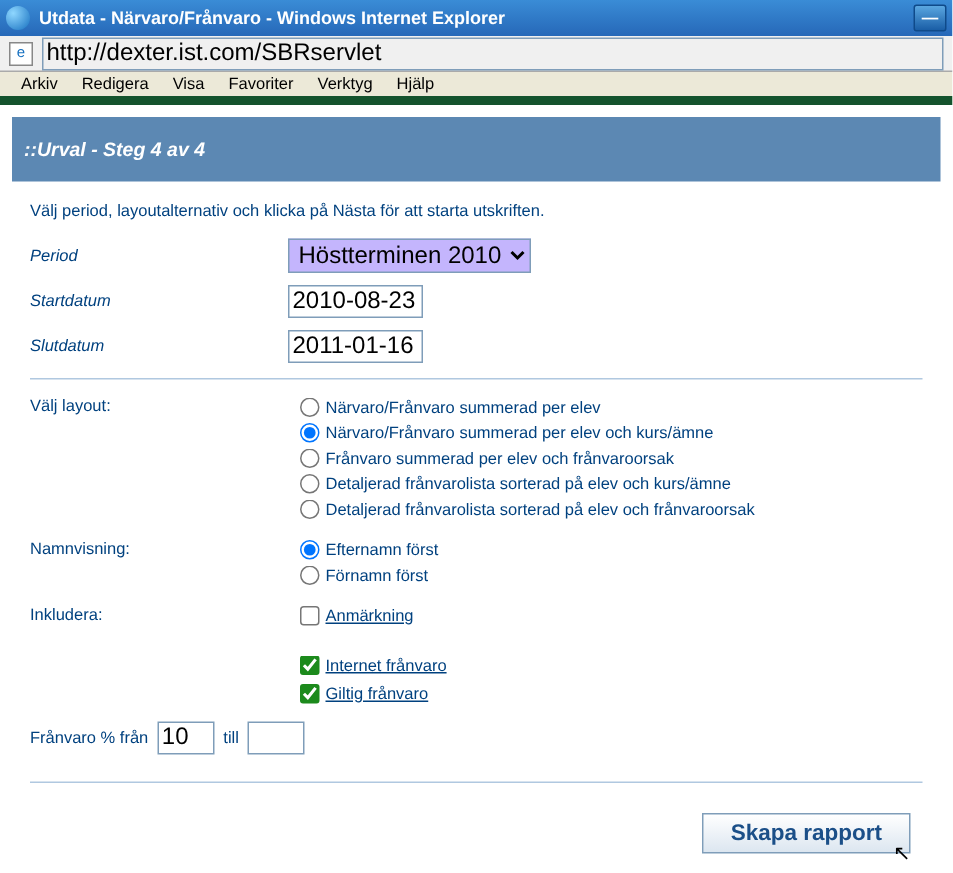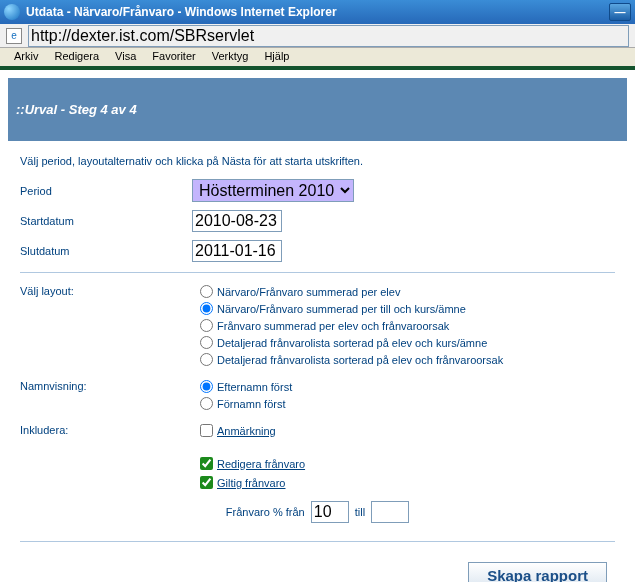--- a/index.html
+++ b/index.html
@@ -57,55 +57,57 @@
     }
     .addressbar input {
       border: none; outline: none;
       font-size: 11px;
       background: transparent;
       flex: 1;
     }
     .menubar {
       height: 22px;
       background: #ece9d8;
-      border-bottom: 4px solid #14532d;
+      border-bottom: 6px solid #14532d;
       display: flex;
+      align-items: center;
       padding: 0 6px;
     }
     .menubar div {
       padding: 2px 8px;
       color: #000;
       cursor: default;
     }
     .content {
       padding: 8px 8px;
     }
     .panel-header {
       background: #5c88b3;
       color: #fff;
       font-weight: bold;
       font-style: italic;
       font-size: 13px;
-      padding: 24px 8px;
+      padding: 14px 8px;
       font-family: Verdana, Tahoma, sans-serif;
     }
     .panel-body {
       padding: 14px 8px 8px 8px;
       color: #00417f;
       font-family: Verdana, Tahoma, sans-serif;
       font-size: 11px;
     }
     .instr { margin-bottom: 12px; }
     .row {
       display: flex;
       align-items: center;
       margin-bottom: 8px;
     }
     .row .lbl {
       width: 172px;
+      font-style: italic;
     }
     .row .val { flex: 1; }
     select, input[type="text"] {
       font-family: Verdana, Tahoma, sans-serif;
       font-size: 16px;
       padding: 1px 2px;
       border: 1px solid #7f9db9;
     }
     select {
       background: #c4b5fd;
@@ -132,21 +134,20 @@
       cursor: pointer;
     }
     input[type="checkbox"] {
       accent-color: #1c8a1c;
     }
     .section-top { margin-top: 14px; }
     .check-row { margin-bottom: 6px; text-decoration: underline; }
     .pct-row {
       display: flex; align-items: center; gap: 6px;
       margin-top: 12px;
-      justify-content: center;
     }
     .pct-row .lbl2 { }
     .pct-input {
       width: 38px;
     }
     .btn-row {
       display: flex; justify-content: flex-end;
       padding: 8px 8px 0 0;
     }
     .btn {
@@ -229,21 +230,21 @@
 
     <div class="top-sec-row">
       <div class="lbl" style="width:180px">Välj layout:</div>
       <div class="radio-group">
         <label>
               <input type="radio" name="layout" style="">
               <span>Närvaro/Frånvaro summerad per elev</span>
             </label>
         <label>
               <input type="radio" name="layout" checked="" style="">
-              <span>Närvaro/Frånvaro summerad per till och kurs/ämne</span>
+              <span>Närvaro/Frånvaro summerad per elev och kurs/ämne</span>
             </label>
         <label>
               <input type="radio" name="layout" style="">
               <span>Frånvaro summerad per elev och frånvaroorsak</span>
             </label>
         <label>
               <input type="radio" name="layout" style="">
               <span>Detaljerad frånvarolista sorterad på elev och kurs/ämne</span>
             </label>
         <label>
@@ -274,21 +275,21 @@
               <input type="checkbox" style="">
               <span>Anmärkning</span>
             </label>
       </div>
     </div>
 
     <div class="cb-offset section-top">
       <div class="check-row">
         <label>
               <input type="checkbox" checked="" style="">
-              <span>Redigera frånvaro</span>
+              <span>Internet frånvaro</span>
             </label>
       </div>
       <div class="check-row">
         <label>
               <input type="checkbox" checked="" style="">
               <span>Giltig frånvaro</span>
             </label>
       </div>
     </div>
 

